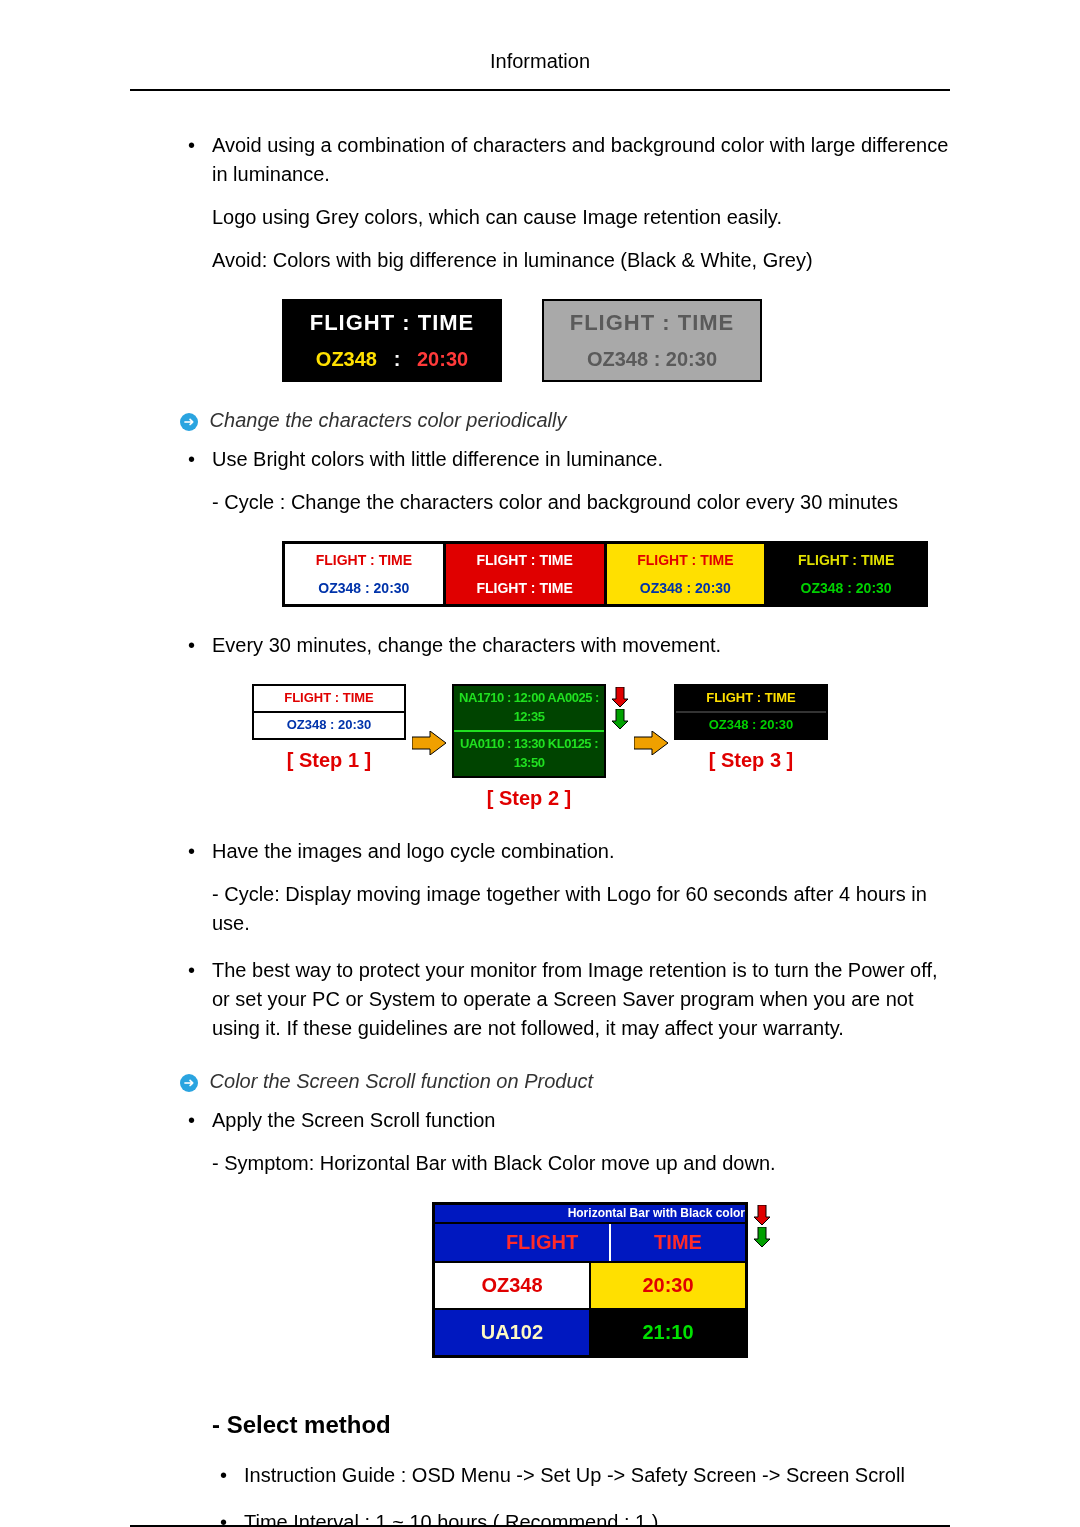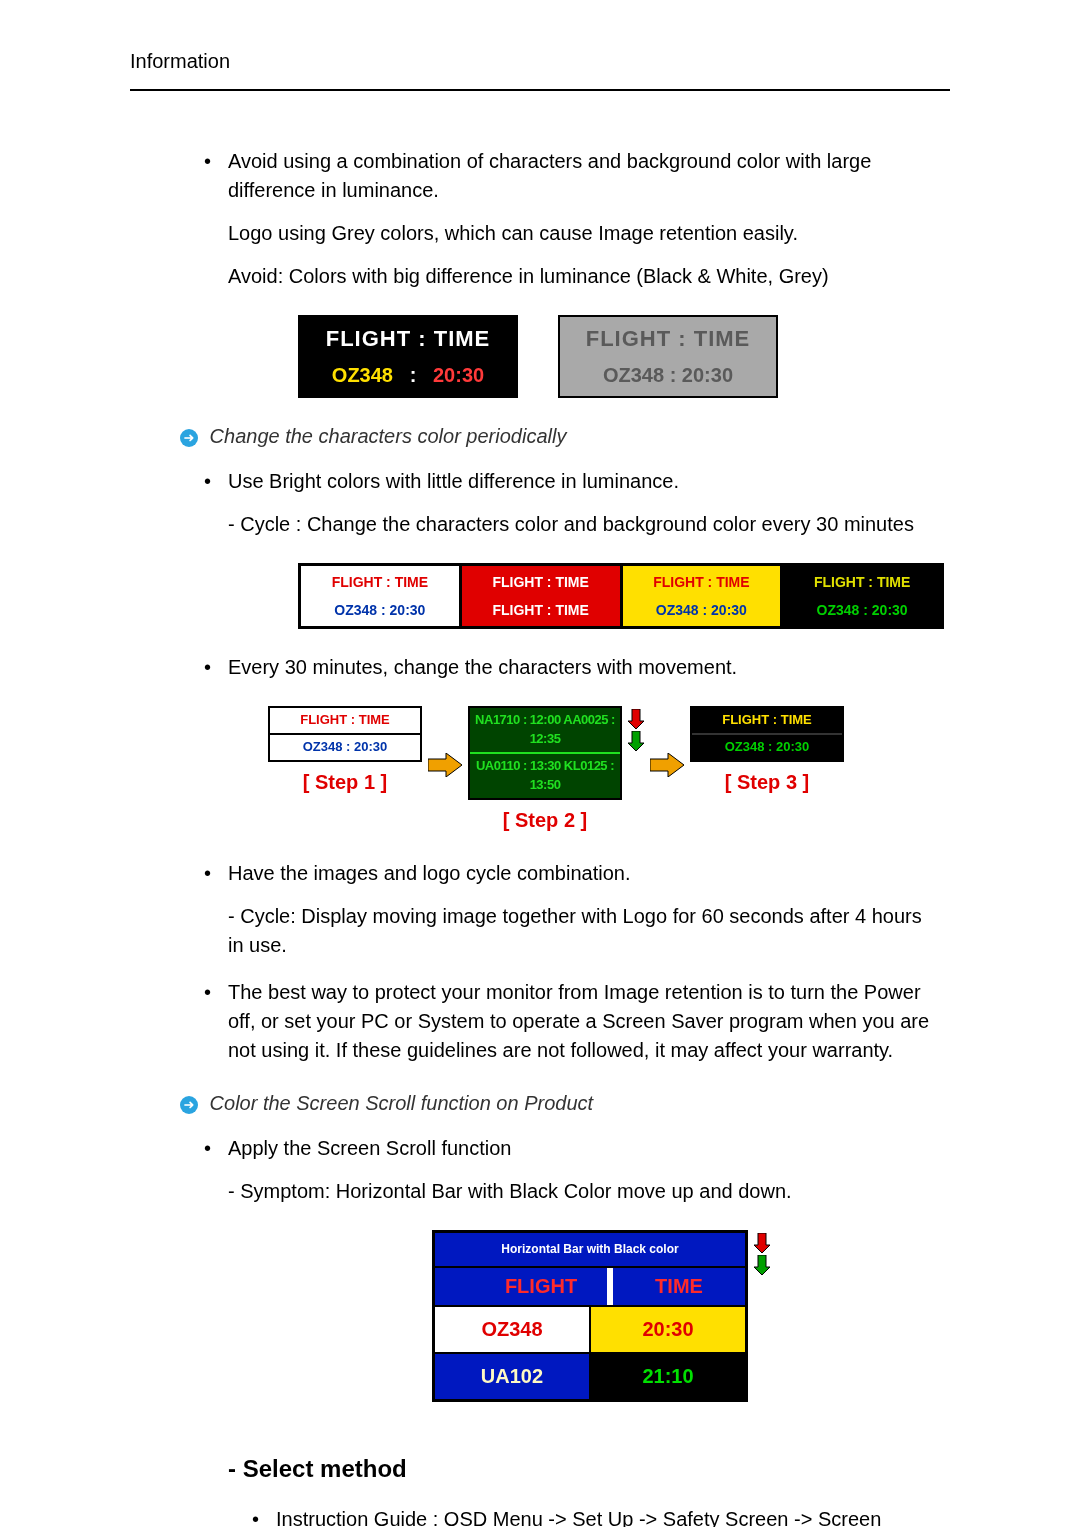--- a/index.html
+++ b/index.html
@@ -1,21 +1,21 @@
 <!DOCTYPE html>
 <html><head>
 <meta charset="utf-8">
 <style>
   html,body{margin:0;padding:0;background:#fff;font-family:Arial,Helvetica,sans-serif;color:#000;}
   .page{width:1080px;min-height:1527px;margin:0 auto;position:relative;padding:50px 130px 60px 130px;box-sizing:border-box;}
   .hr-top{border:0;border-bottom:2px solid #000;margin:10px 0 0 0;}
   .hr-bottom{border:0;border-bottom:2px solid #000;position:absolute;left:130px;right:130px;bottom:80px;}
-  .header-title{font-size:20px;padding-bottom:6px;}
+  .header-title{text-align:center;font-size:20px;padding-bottom:6px;}
   .content{padding:40px 0 0 50px;font-size:20px;line-height:1.45;}
-  ul.bul{list-style:none;padding:0;margin:16px;}
+  ul.bul{list-style:none;padding:0;margin:0;}
   ul.bul>li{position:relative;padding-left:32px;margin-bottom:18px;}
   ul.bul>li:before{content:"•";position:absolute;left:8px;top:0;}
   .para{margin:14px 0 0 0;}
   .callout{font-style:italic;color:#333;margin:24px 0 10px 0;}
   .callout-icon{display:inline-block;width:18px;height:18px;border-radius:50%;background:#2aa4e0;color:#fff;font-size:13px;line-height:18px;text-align:center;vertical-align:middle;margin-right:6px;font-style:normal;}
   .fig{margin:24px 0 24px 30px;}
   .h2{font-weight:bold;font-size:24px;margin:50px 0 18px 0;}
   .h2:before{content:"- ";}
   
   .fig1{display:flex;gap:40px;justify-content:flex-start;padding-left:40px;}
@@ -54,31 +54,31 @@
   .step3 .box{background:#000;}
   .step3 .top{background:#000;color:#ffe000;}
   .step3 .bot{background:#000;color:#00d000;border-top:2px solid #333;}
   .arrow-r{width:34px;height:24px;align-self:center;margin-top:-12px;}
   .arrow-r svg{width:100%;height:100%;}
   .updown{display:flex;flex-direction:column;gap:2px;align-self:flex-start;margin-top:2px;}
   .ud-arrow{width:16px;height:20px;}
   
   .fig4wrap{display:flex;align-items:flex-start;justify-content:center;gap:6px;margin-left:40px;}
   .fig4{border:3px solid #000;width:310px;}
-  .fig4 .hdr{background:#0018c0;color:#fff;font-size:12px;font-weight:bold;text-align:center;padding:8px 0;}
+  .fig4 .hdr{background:#0018c0;color:#fff;font-size:12px;font-weight:bold;text-align:right;padding:0 0;}
   .fig4 .hrow{display:flex;background:#0018c0;border-top:2px solid #000;}
   .fig4 .hrow div{flex:1;color:#ff2a2a;font-weight:bold;text-align:center;padding:4px 0;filter:blur(0.5px);}
   .fig4 .drow{display:flex;border-top:2px solid #000;}
   .fig4 .drow div{flex:1;font-weight:bold;text-align:center;padding:8px 0;font-size:20px;}
   .fig4 .r-oz div:first-child{background:#fff;color:#e00000;}
   .fig4 .r-oz div:last-child{background:#ffe000;color:#e00000;}
   .fig4 .r-ua div:first-child{background:#0018c0;color:#fef9c3;}
   .fig4 .r-ua div:last-child{background:#000;color:#00e000;}
   .fig4 .drow div:first-child{border-right:2px solid #000;}
-  .fig4 .hrow div:first-child{border-right:6px solid #ffffff;padding-left:40px;}
+  .fig4 .hrow div:first-child{border-right:2px solid #ffffff;padding-left:40px;}
 </style>
 </head>
 <body>
 
 <div class="page">
   <div class="header-title">Information</div>
   <hr class="hr-top">
 
   <div class="content">
 

